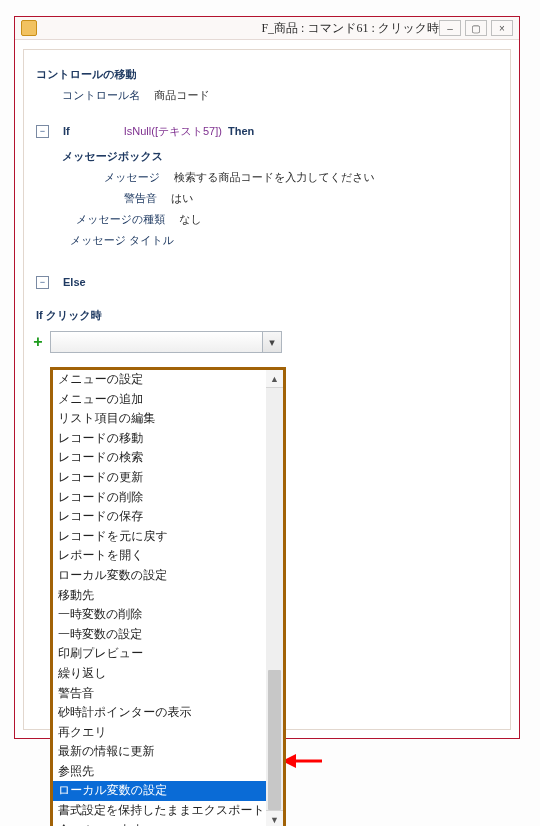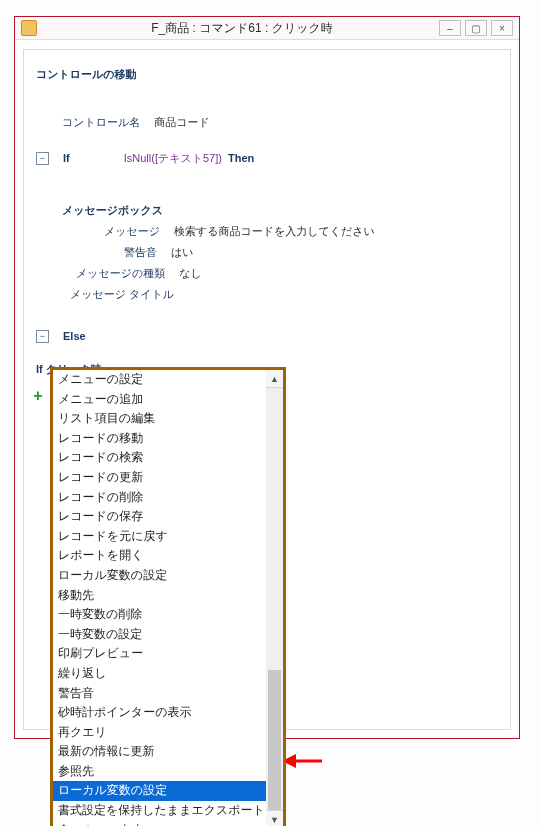--- a/index.html
+++ b/index.html
@@ -32,41 +32,41 @@
     padding: 0 6px;
     color: #22314f;
   }
   .titlebar .appicon {
     width: 14px; height: 14px;
     background: #f2c261;
     border: 1px solid #c98f1a;
     border-radius: 2px;
     margin-right: 8px;
   }
-  .titlebar .title { flex: 1; text-align: center; font-size: 12px; color: #2b2b2b; }
+  .titlebar .title { flex: 1; text-align: right; font-size: 12px; color: #2b2b2b; font-family: Liberation Serif, serif; }
   .titlebar .ctrls { display: flex; gap: 4px; }
   .titlebar .ctrl {
     width: 20px; height: 14px;
     border: 1px solid #bfbfbf;
     display: flex; align-items: center; justify-content: center;
     font-size: 10px; color: #555;
   }
 
   .client {
     position: absolute;
     left: 8px; top: 32px; right: 8px; bottom: 8px;
     border: 1px solid #e2d7ce;
     background: #fff;
     padding: 14px 8px 8px 8px;
     color: #1f3a62;
   }
 
   .row { padding: 3px 0; display: flex; align-items: center; }
   .lvl0 { margin-left: 4px; font-weight: bold; color: #1f3a62; }
-  .lvl1 { margin-left: 30px; margin-top: 27px; }
+  .lvl1 { margin-left: 30px; }
   .lvl2 { margin-left: 72px; }
   .label { color: #1f3a62; }
   .value { margin-left: 14px; color: #2a2a2a; }
   .txt-plain { color: #2a2a2a; padding-left: 48px; }
 
   .boxbtn {
     width: 11px; height: 11px;
     border: 1px solid #7a8aa3;
     margin-right: 8px;
     display: inline-flex; align-items: center; justify-content: center;

